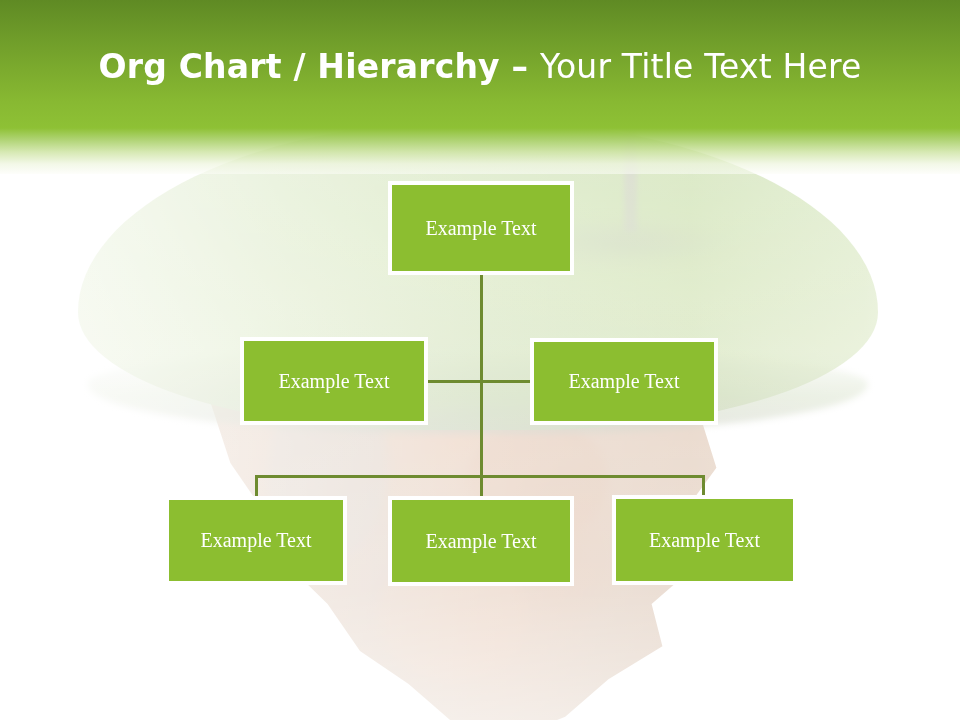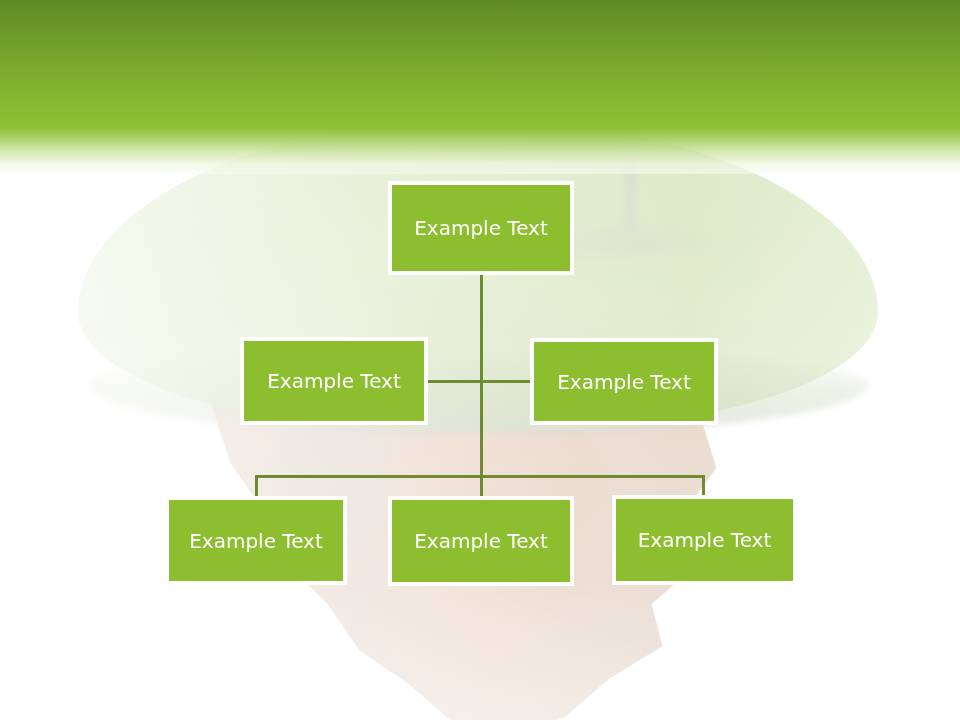--- a/index.html
+++ b/index.html
@@ -193,20 +193,21 @@
     font-size: 20px;
     display: flex;
     align-items: center;
     z-index: 14;
   }
   .node .node-label {
     display: block;
     width: 100%;
     text-align: center;
     padding: 0 6px;
+    font-family: Liberation Serif, serif;
   }
 
   
   .node.n-root  { left: 388px; top: 181px; width: 186px; height: 94px; }
   .node.n-l2a   { left: 240px; top: 337px; width: 188px; height: 88px; }
   .node.n-l2b   { left: 530px; top: 338px; width: 188px; height: 87px; }
   .node.n-l3a   { left: 165px; top: 496px; width: 182px; height: 89px; }
   .node.n-l3b   { left: 388px; top: 496px; width: 186px; height: 90px; }
   .node.n-l3c   { left: 612px; top: 495px; width: 185px; height: 90px; }
 
@@ -279,14 +280,15 @@
     </div>
 
     <div class="node n-l3c">
       <span class="node-label">Example Text</span>
     </div>
 
   </div>
 
   <div class="header-band"></div>
   <div class="header-fade"></div>
+  <div class="title"><span class="t-bold">Org Chart / Hierarchy</span><span class="t-dash"> – </span><span class="t-light">Your Title Text Here</span></div>
 
 </div>
 
 </body></html>

